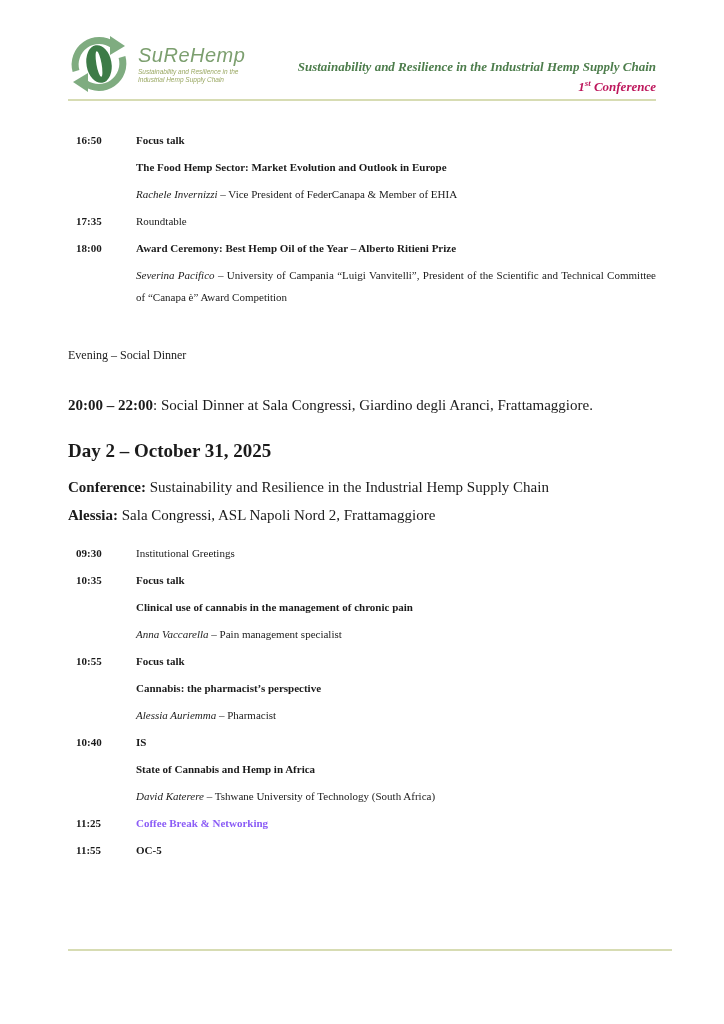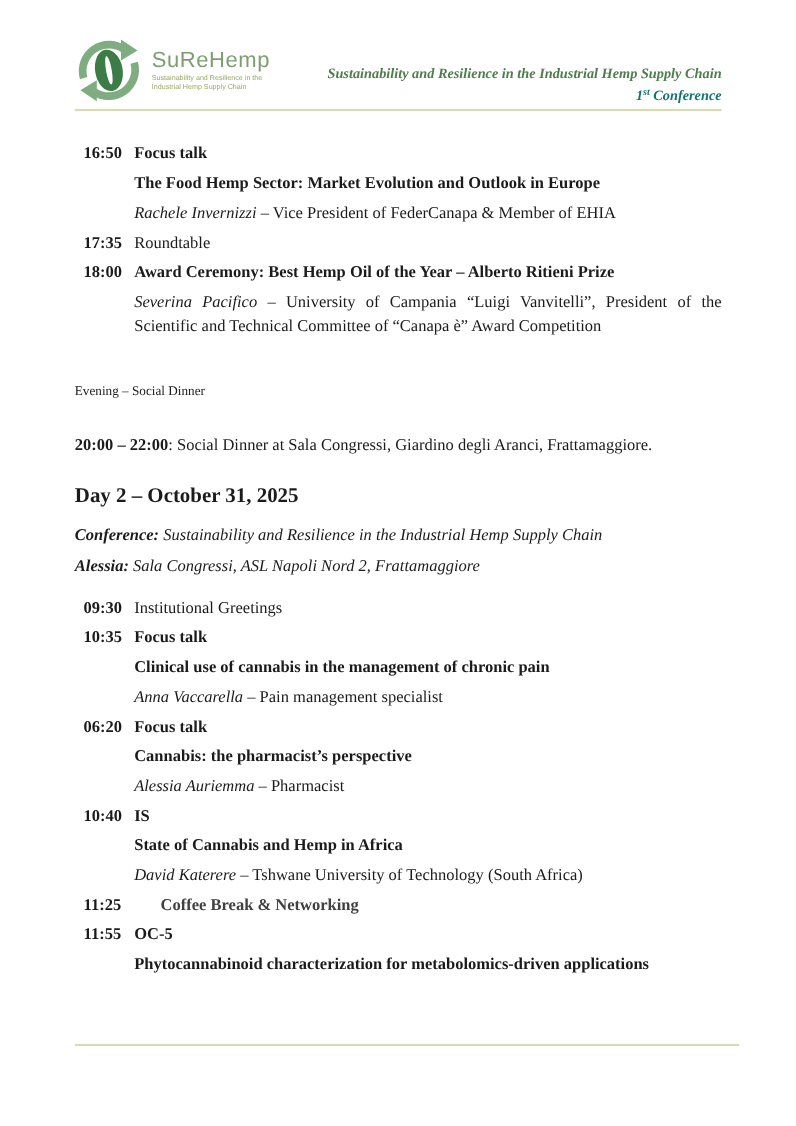--- a/index.html
+++ b/index.html
@@ -8,60 +8,60 @@
     width:724px; height:1024px;
     font-family:"Liberation Serif", serif;
     color:#1b1b1b;
     position:relative;
     overflow:hidden;
   }
   .page { width:724px; height:1024px; padding:33px 68px 0 68px; position:relative; }
 
   
   .header { display:flex; justify-content:space-between; align-items:flex-start; height:64px; }
-  .logo { display:flex; align-items:flex-start; gap:8px; }
+  .logo { display:flex; align-items:flex-start; gap:8px;font-style:italic; }
   .logo svg { flex:none; }
   .logo-textcol { padding-top:12px; }
   .logo-name {
     font-family:"Liberation Sans", sans-serif;
     font-size:20px; line-height:20px; color:#7c9f6f; letter-spacing:0.5px;
   }
   .logo-tag {
     font-family:"Liberation Sans", sans-serif;
     font-size:6.5px; line-height:8px; color:#9aa863; margin-top:3px;
   }
   .conf-titleblock { text-align:right; padding-top:26px; }
   .conf-line1 {
     font-style:italic; font-weight:600; font-size:13px; line-height:16px; color:#4d7d4c;
   }
   .conf-line2 {
-    font-style:italic; font-weight:600; font-size:13px; line-height:16px; color:#0f766e;
+    font-style:italic; font-weight:600; font-size:13px; line-height:16px; color:#be185d;
   }
   .conf-line2 sup { font-size:9px; }
   .rule { border:none; border-top:2px solid #d7dcb3; margin-top:2px; }
 
   
   .sched { margin-top:28px; }
-  .row { display:flex; font-size:15px; line-height:22px; margin-bottom:5px; }
+  .row { display:flex; font-size:11px; line-height:22px; margin-bottom:5px;gap:14px; }
   .time { flex:none; width:54px; padding-left:8px; font-weight:bold; }
   .desc { flex:1; min-width:0; }
   .bold { font-weight:bold; }
   .it { font-style:italic; }
   .underline { text-decoration:underline; }
-  .green { color:#404040;margin-left:24px; }
+  .green { color:#8b5cf6; }
   .justify { text-align:justify; }
 
   .evening { font-size:12px; font-weight:normal; line-height:22px; margin:36px 0 28px 0; }
   .dinner { font-size:15px; line-height:22px; margin-bottom:0; }
 
   .day2-heading {
     text-align:left; font-size:19px; font-weight:bold; line-height:26px;
     margin:22px 0 12px 0;
   }
-  .meta { font-size:15px; line-height:22px; margin-bottom:6px;font-style:italic; }
+  .meta { font-size:15px; line-height:22px; margin-bottom:6px; }
   .meta.last { margin-bottom:16px; }
 
   .footer-rule {
     position:absolute; left:68px; right:52px; top:949px;
     border:none; border-top:2px solid #d7dcb3;
   }
 </style>
 </head>
 <body>
 
@@ -149,21 +149,21 @@
     <div class="row">
       <div class="time"></div>
       <div class="desc bold">Clinical use of cannabis in the management of chronic pain</div>
     </div>
     <div class="row">
       <div class="time"></div>
       <div class="desc"><span class="it">Anna Vaccarella</span><span> – Pain management specialist</span></div>
     </div>
 
     <div class="row">
-      <div class="time">06:20</div>
+      <div class="time">10:55</div>
       <div class="desc bold">Focus talk</div>
     </div>
     <div class="row">
       <div class="time"></div>
       <div class="desc bold">Cannabis: the pharmacist’s perspective</div>
     </div>
     <div class="row">
       <div class="time"></div>
       <div class="desc"><span class="it">Alessia Auriemma</span><span> – Pharmacist</span></div>
     </div>
@@ -183,21 +183,17 @@
 
     <div class="row">
       <div class="time">11:25</div>
       <div class="desc bold green">Coffee Break &amp; Networking</div>
     </div>
 
     <div class="row">
       <div class="time">11:55</div>
       <div class="desc bold">OC-5</div>
     </div>
-    <div class="row">
-      <div class="time"></div>
-      <div class="desc bold">Phytocannabinoid characterization for metabolomics-driven applications</div>
-    </div>
 
   </div>
 
   <hr class="footer-rule">
 </div>
 
 </body></html>

